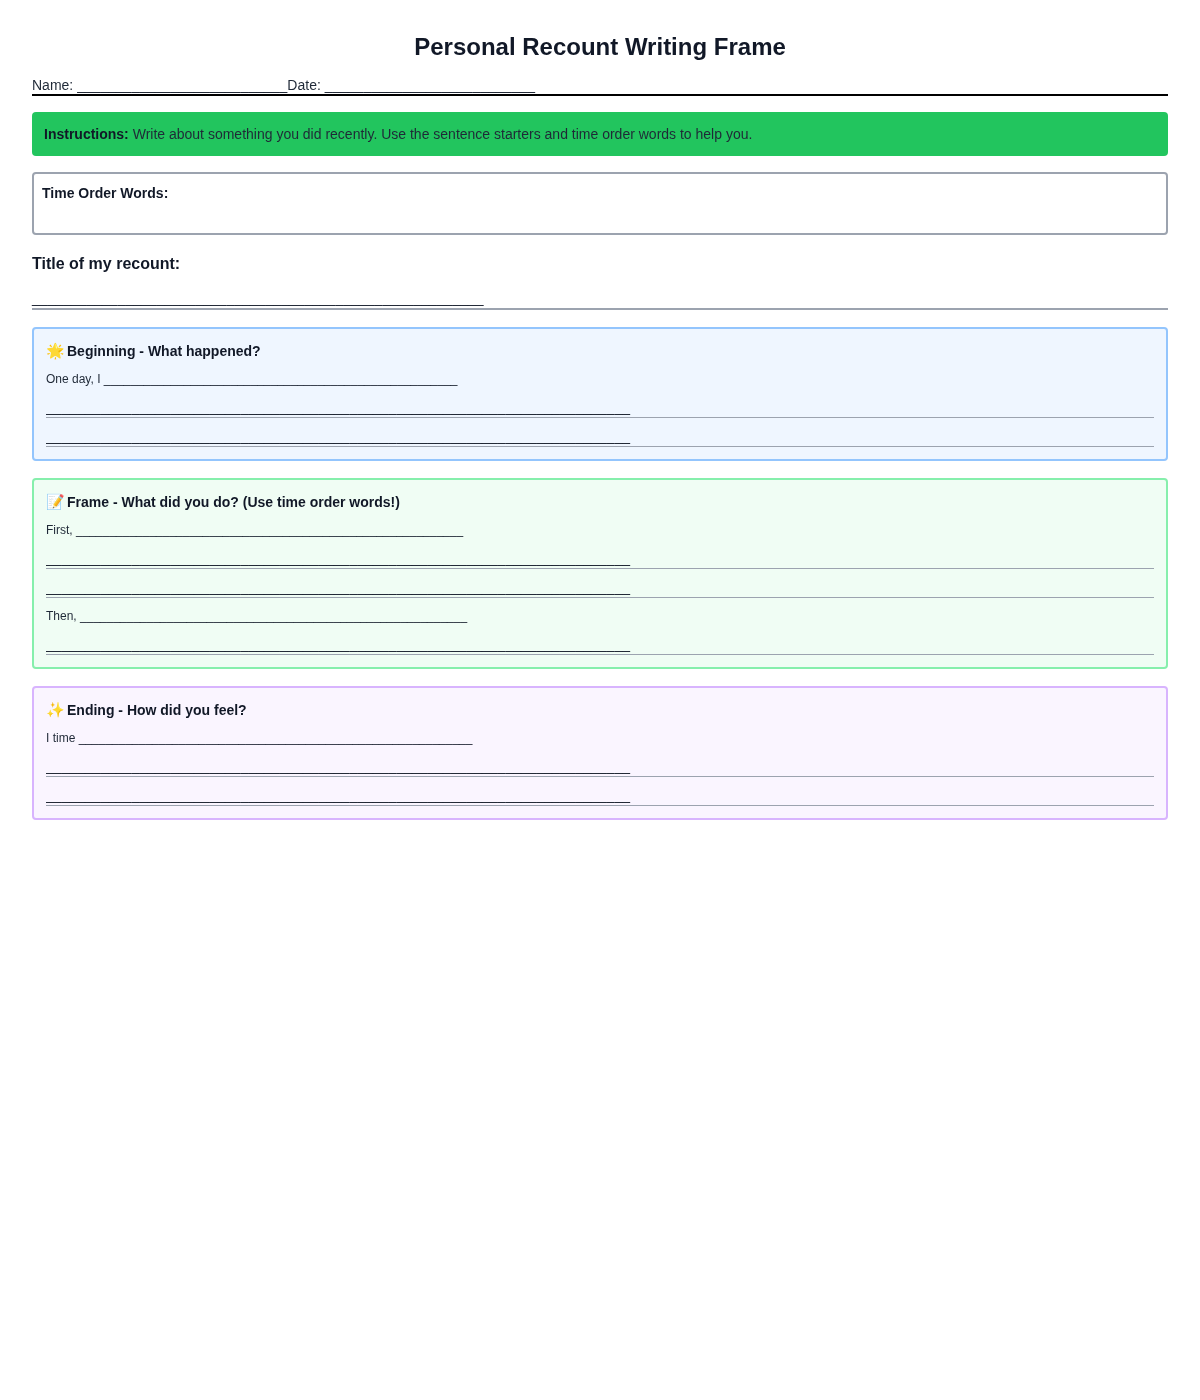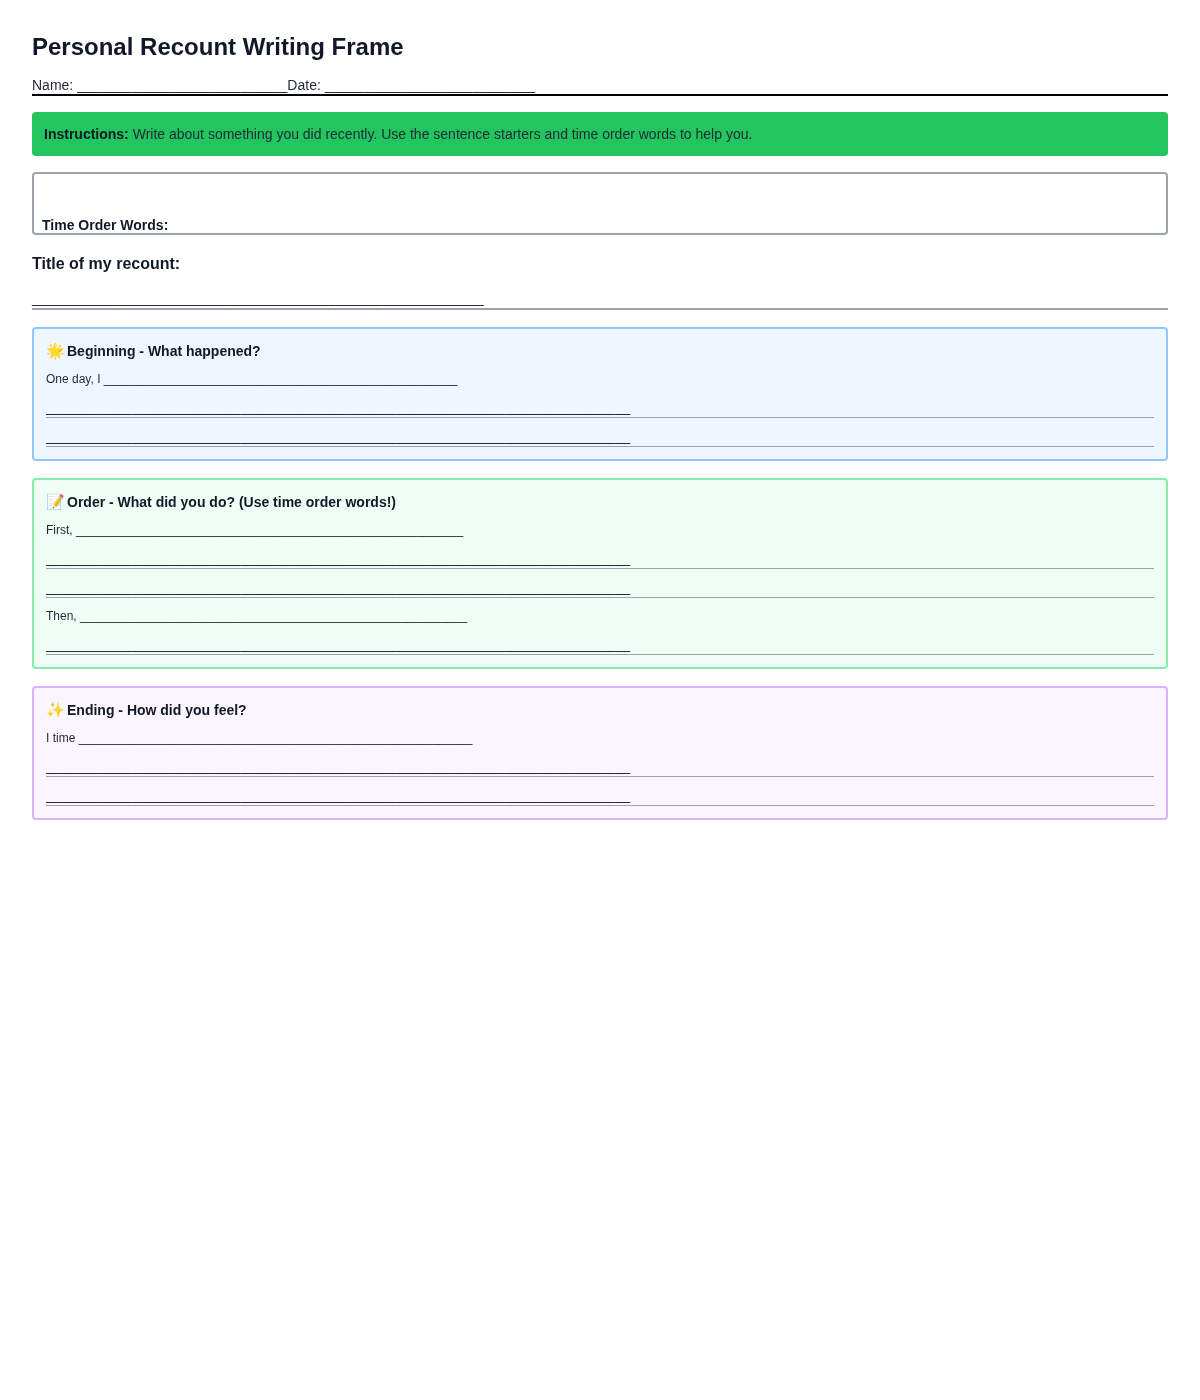--- a/index.html
+++ b/index.html
@@ -4,21 +4,21 @@
   <style>
     * { box-sizing: border-box; margin: 0; padding: 0; }
     html, body { width: 1200px; height: 1400px; background: #ffffff; }
     body {
       font-family: "Liberation Sans", sans-serif;
       color: #1f2937;
       font-size: 14px;
       padding: 32px 32px 0 32px;
     }
     .page-title {
-      text-align: left;
+      text-align: center;
       font-size: 24px;
       font-weight: bold;
       color: #111827;
       line-height: 30px;
       margin-top: 0px;
       height: 32px;
     }
     .header-row {
       display: flex;
       align-items: flex-end;
@@ -45,21 +45,20 @@
       border: 2px solid #9ca3af;
       border-radius: 4px;
       padding: 9px 8px 8px 8px;
       height: 63px;
     }
     .word-box-title {
       font-weight: bold;
       font-size: 14px;
       line-height: 20px;
       color: #111827;
-      margin-top: 32px;
     }
     .word-box-list {
       font-size: 14px;
       line-height: 20px;
       margin-top: 4px;
       color: #1f2937;
     }
     .title-section { margin-top: 18px; }
     .title-heading {
       font-size: 16px;
@@ -158,21 +157,21 @@
     <span>One day, I</span>
     <span class="blank">_____________________________________________________</span>
   </div>
   <div class="write-line">___________________________________________________________________________</div>
   <div class="write-line">___________________________________________________________________________</div>
 </div>
 
 <div class="section middle">
   <div class="section-heading">
     <span class="section-icon">📝</span>
-    <span>Order - What did you do? (Use time order words!)</span>
+    <span>Frame - What did you do? (Use time order words!)</span>
   </div>
   <div class="starter">
     <span>First,</span>
     <span class="blank">__________________________________________________________</span>
   </div>
   <div class="write-line">___________________________________________________________________________</div>
   <div class="write-line">___________________________________________________________________________</div>
   <div class="starter">
     <span>Then,</span>
     <span class="blank">__________________________________________________________</span>

